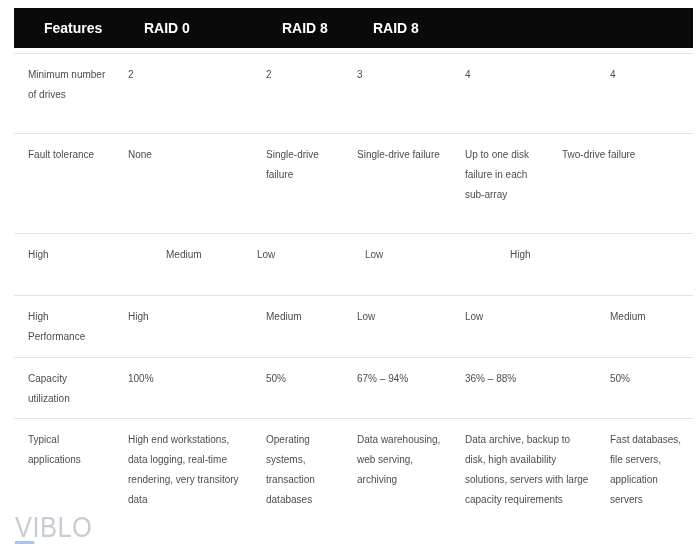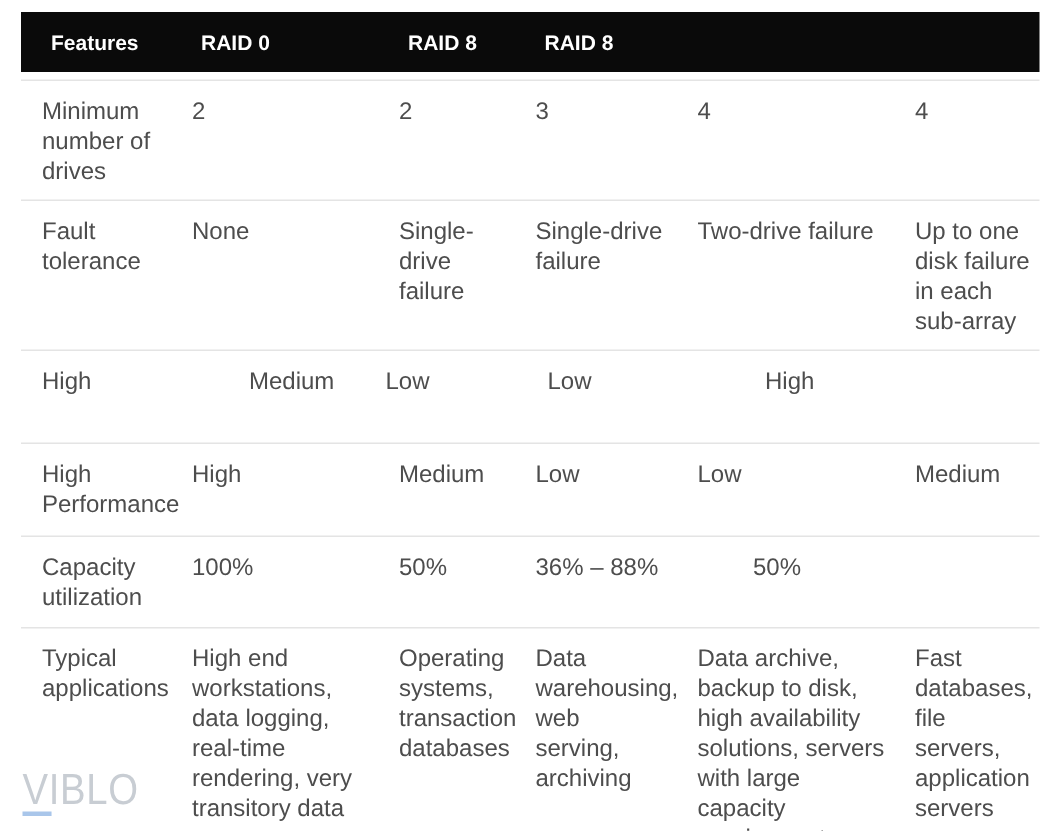--- a/index.html
+++ b/index.html
@@ -25,31 +25,31 @@
   .thead{
     display:flex;align-items:center;
     background:var(--header_bg);
     height:40px;
     margin-bottom:5px;
   }
   .thead .cell{
     color:var(--header_text);
     font-weight:bold;
     font-size:14px;
-    padding:0 6px 0 20px;
+    padding:0 6px 0 30px;
     box-sizing:border-box;
   }
   .row{
     display:flex;
     border-top:1px solid var(--border);
   }
   .row .cell{
     box-sizing:border-box;
     padding:11px 6px 8px 14px;
-    font-size:16px;
+    font-size:10px;
     line-height:20px;
     color:var(--body_text);
   }
   .c0{width:100px}
   .c1{width:138px}
   .c2{width:91px}
   .c3{width:108px}
   .c4{width:145px}
   .c5{width:97px}
   .r0{min-height:79px}
@@ -96,42 +96,43 @@
           <div class="cell c2">2</div>
           <div class="cell c3">3</div>
           <div class="cell c4">4</div>
           <div class="cell c5">4</div>
         </div>
         <div class="row r1">
           <div class="cell c0">Fault tolerance</div>
           <div class="cell c1">None</div>
           <div class="cell c2">Single-drive failure</div>
           <div class="cell c3">Single-drive failure</div>
+          <div class="cell c5">Up to one disk failure in each sub-array</div>
           <div class="cell c4">Two-drive failure</div>
-          <div class="cell c5">Up to one disk failure in each sub-array</div>
         </div>
         <div class="row r2">
           <div class="cell c1">High</div>
           <div class="cell c2">Medium</div>
           <div class="cell c3">Low</div>
           <div class="cell c4">Low</div>
           <div class="cell c5">High</div>
         </div>
         <div class="row r3">
           <div class="cell c0">High Performance</div>
           <div class="cell c1">High</div>
           <div class="cell c2">Medium</div>
           <div class="cell c3">Low</div>
           <div class="cell c4">Low</div>
           <div class="cell c5">Medium</div>
         </div>
         <div class="row r4">
           <div class="cell c0">Capacity utilization</div>
           <div class="cell c1">100%</div>
           <div class="cell c2">50%</div>
+          <div class="cell c3">67% – 94%</div>
           <div class="cell c4">36% – 88%</div>
           <div class="cell c5">50%</div>
         </div>
         <div class="row r5">
           <div class="cell c0">Typical applications</div>
           <div class="cell c1">High end workstations, data logging, real-time rendering, very transitory data</div>
           <div class="cell c2">Operating systems, transaction databases</div>
           <div class="cell c3">Data warehousing, web serving, archiving</div>
           <div class="cell c4">Data archive, backup to disk, high availability solutions, servers with large capacity requirements</div>
           <div class="cell c5">Fast databases, file servers, application servers</div>

